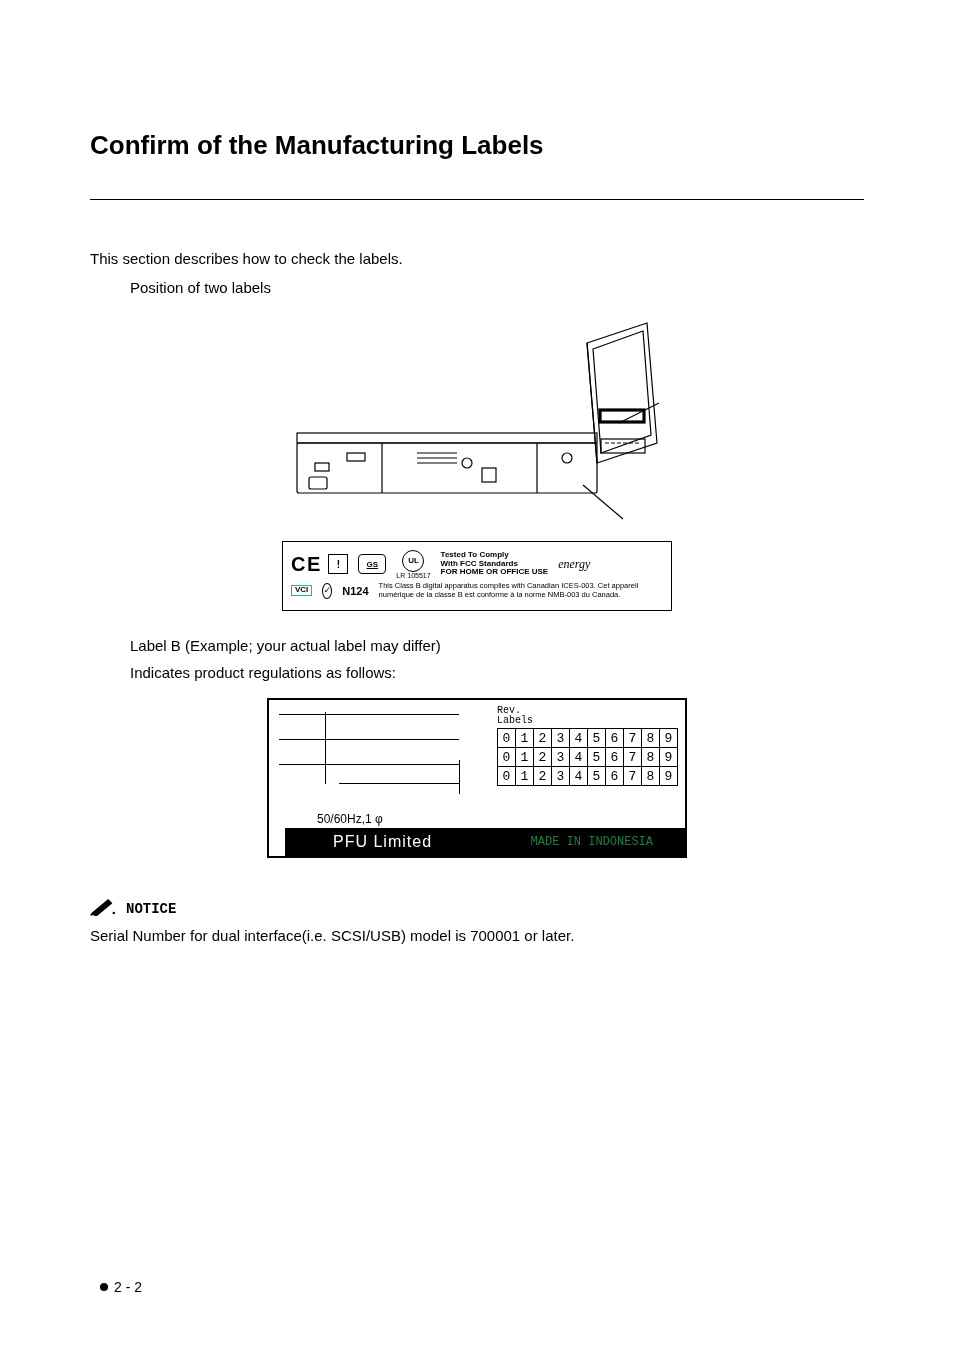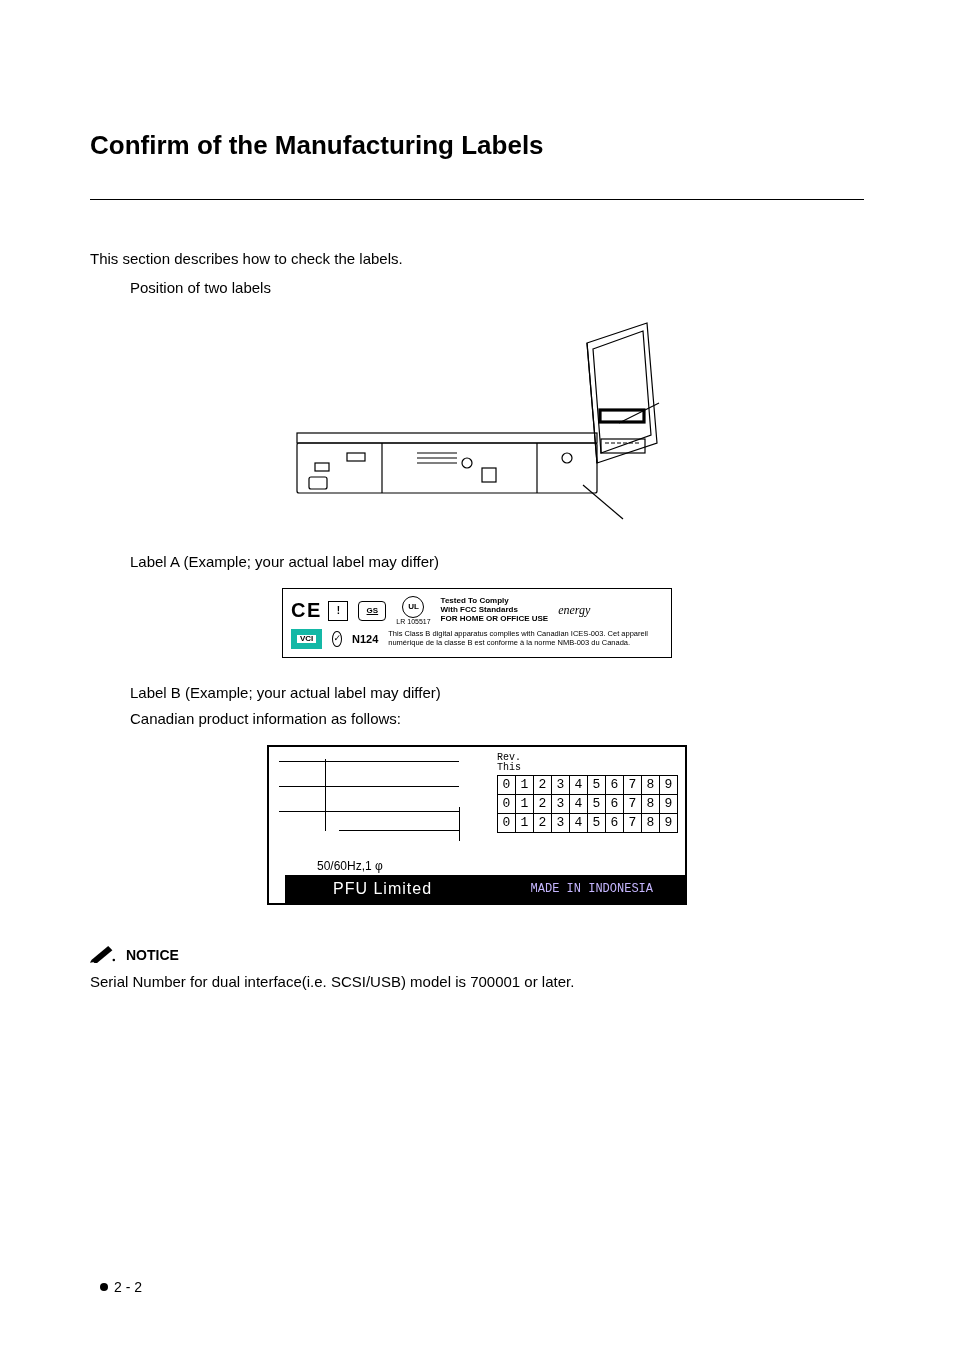--- a/index.html
+++ b/index.html
@@ -101,21 +101,21 @@
   .fcc-box{
     font-size:8px;font-weight:bold;line-height:1.1;
   }
   .energy{
     font-style: italic;
     font-size:12px;
     font-family: Liberation Serif, serif;
     text-align: right;
   }
   .vcci {
-    border:6px solid #14b8a6;padding:0 3px;font-size:8px;font-weight:bold;
+    border:1px solid #14b8a6;padding:0 3px;font-size:8px;font-weight:bold;
   }
   .tick{
     width:14px;height:14px;border:1px solid #000;border-radius:50%;
     display:flex;align-items:center;justify-content:center;font-size:9px;
   }
   .n124{font-size:11px;font-weight:bold;}
   .ices{font-size:7.5px;line-height:1.15;}
   
   .labelB {
     display:inline-block;
@@ -171,24 +171,24 @@
   }
   .labelB .footer .pfu{
     font-size:16px;letter-spacing:1px;
   }
   .labelB .footer .made{
     font-family:'Courier New',monospace;font-size:12px;color:#fff;
     background:#fff;color:#000;padding:1px 4px;
   }
   
   .labelB .footer .made{
-    background:transparent;color:#c4b5fd;
+    background:transparent;color:#15803d;
   }
   .notice-row{
-    display:flex;align-items:center;gap:8px;margin-top:34px;
+    display:flex;align-items:center;gap:8px;margin-top:34px;font-family:Liberation Mono, monospace;
   }
   .notice-label{
     font-size:14px;font-weight:bold;
   }
   .notice-icon svg{width:28px;height:20px;}
   .notice-text{
     font-size:15px;margin-top:6px;
   }
   .page-num{
     position:absolute;left:100px;bottom:56px;font-size:14px;
@@ -237,21 +237,20 @@
 
         <rect x="314" y="126" width="44" height="14"></rect>
         <path d="M318 130 h4 M324 130 h4 M330 130 h4 M336 130 h4 M342 130 h4 M348 130 h4"></path>
 
         <line x1="332" y1="110" x2="372" y2="90"></line>
         <line x1="296" y1="172" x2="336" y2="206"></line>
       </g>
     </svg>
   </div>
 
-  <div class="body-text indent-2">Label A (Example; your actual label may differ)</div>
 
   <div class="fig-wrap">
     <div class="labelA">
       <div class="row1">
         <span class="ce">C E</span>
         <span class="tri">!</span>
         <span class="gs">GS</span>
         <span class="ul">
           <span class="ul-circ">UL</span>
           <span>LR 105517</span>
@@ -266,34 +265,34 @@
       <div class="row2">
         <span class="vcci">VCI</span>
         <span class="tick">✓</span>
         <span class="n124">N124</span>
         <span class="ices">This Class B digital apparatus complies with Canadian ICES-003. Cet appareil numérique de la classe B est conforme à la norme NMB-003 du Canada.</span>
       </div>
     </div>
   </div>
 
   <div class="body-text indent-2">Label B (Example; your actual label may differ)</div>
-  <div class="body-text indent-1" style="margin-top:4px">Canadian product information as follows:</div>
+  <div class="body-text indent-1" style="margin-top:4px">Indicates product regulations as follows:</div>
 
   <div class="fig-wrap">
     <div class="labelB">
       <div class="vbar"></div>
       <div class="vbar2"></div>
       <div class="lines">
         <div></div>
           <div></div>
           <div></div>
         <div class="short"></div>
       </div>
       <div class="rev" style="white-space:pre">Rev.
-This</div>
+Labels</div>
       <div class="grid">
         <div class="grid-row">
             <div class="grid-cell">0</div>
             <div class="grid-cell">1</div>
             <div class="grid-cell">2</div>
             <div class="grid-cell">3</div>
             <div class="grid-cell">4</div>
             <div class="grid-cell">5</div>
             <div class="grid-cell">6</div>
             <div class="grid-cell">7</div>

